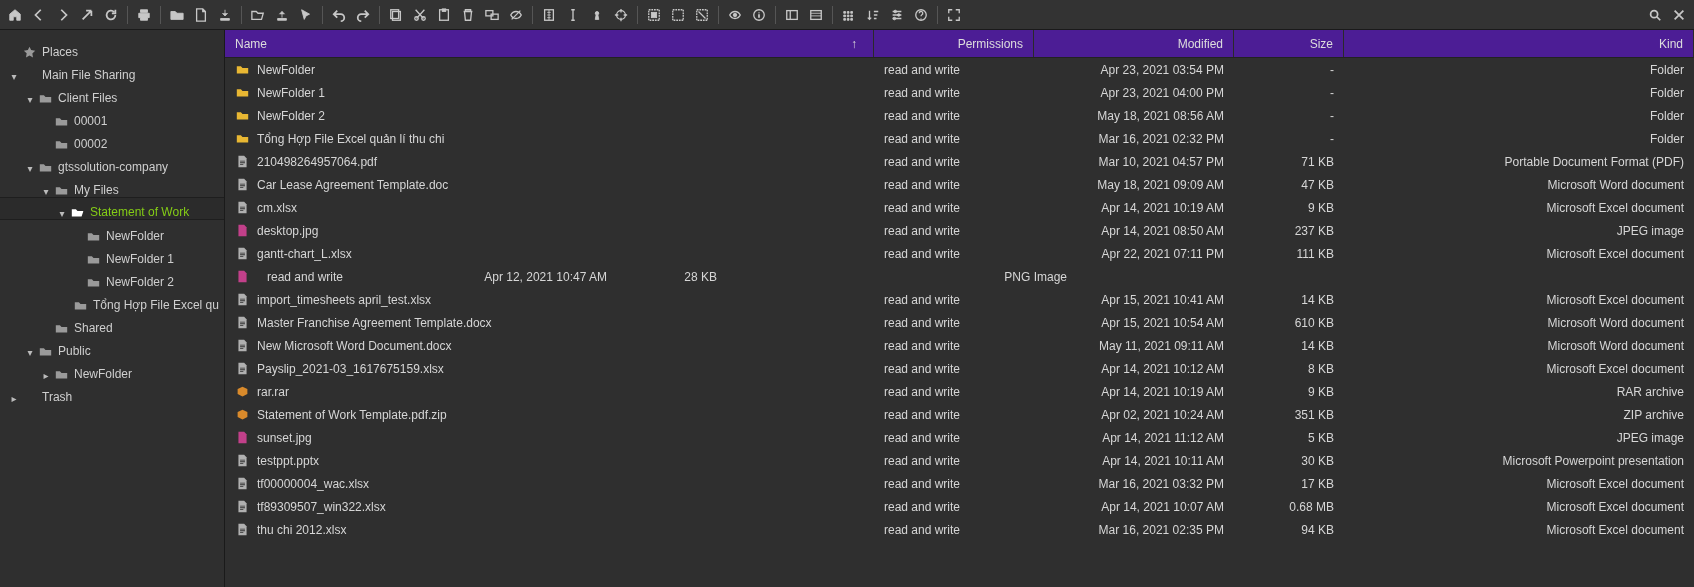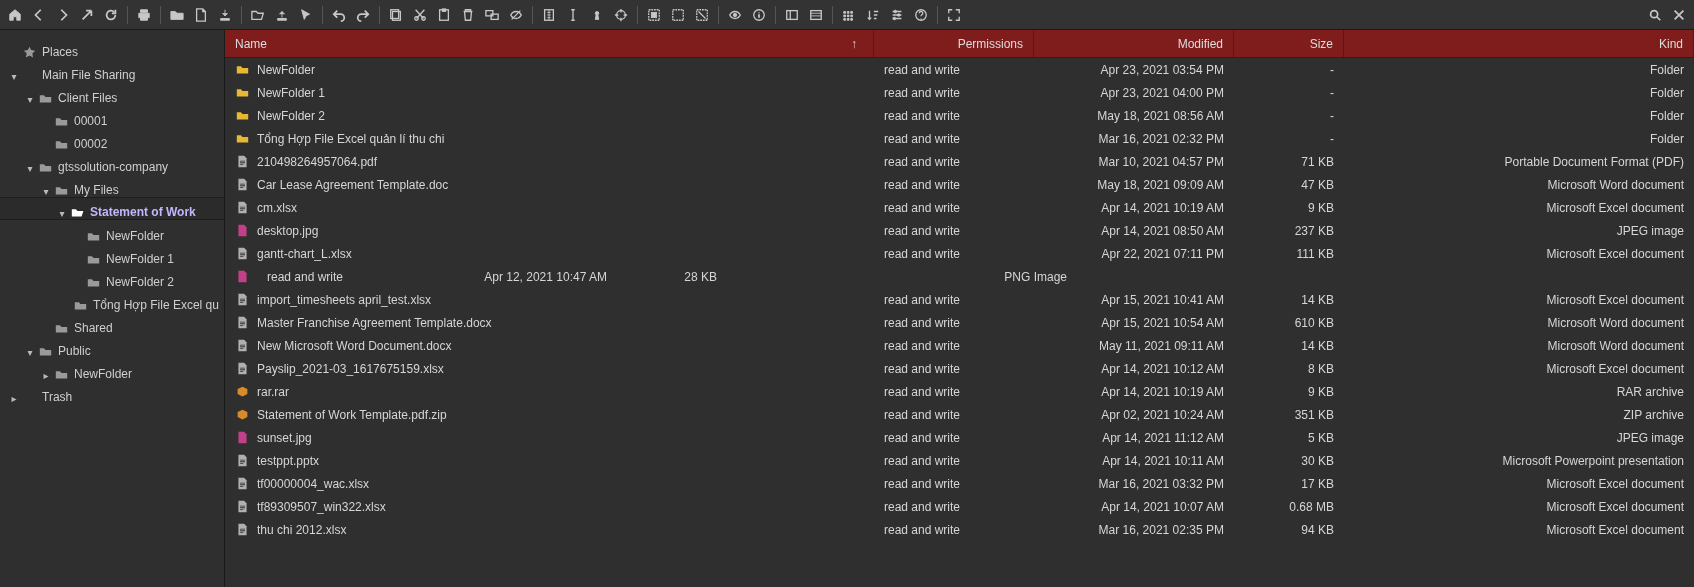--- a/index.html
+++ b/index.html
@@ -11,25 +11,25 @@
   .tb-sep{width:1px;height:18px;background:#555;margin:0 3px}
   .tb-spacer{flex:1}
   
   .main{flex:1;display:flex;overflow:hidden}
   .sidebar{width:225px;background:#2f2f2f;border-right:1px solid #1a1a1a;padding-top:6px;overflow-y:auto}
   .tree-row{display:flex;align-items:flex-end;height:23px;padding-right:6px;cursor:pointer;white-space:nowrap;overflow:hidden;text-overflow:ellipsis;color:#cfcfcf}
   .tree-row.selected{background:#2b2b2b;border-top:1px solid #1e1e1e;border-bottom:1px solid #1e1e1e}
   .caret{width:12px;display:inline-flex;justify-content:center;align-items:center;margin-right:2px;color:#bbb;font-size:10px}
   .tree-icon{width:14px;height:14px;display:inline-flex;align-items:center;justify-content:center;margin-right:6px;color:#9a9a9a}
   .tree-icon svg{width:13px;height:13px;fill:currentColor}
-  .tree-row.selected .tree-label{color:#c4b5fd;font-weight:700}
+  .tree-row.selected .tree-label{color:#84cc16;font-weight:400}
   .tree-row.selected .tree-icon{color:#fff}
   
   .content{flex:1;display:flex;flex-direction:column;overflow:hidden}
-  .header-row{height:28px;background:#7f1d1d;border-bottom:1px solid #222;display:flex;align-items:center;color:#ddd;font-size:12px}
+  .header-row{height:28px;background:#4c1d95;border-bottom:1px solid #222;display:flex;align-items:center;color:#ddd;font-size:12px}
   .col{padding:0 10px}
   .col-name{flex:1;min-width:300px;display:flex;align-items:center}
   .col-perm{width:160px;}
   .col-mod{width:200px;text-align:right}
   .col-size{width:110px;text-align:right}
   .col-kind{width:350px;text-align:right}
   .sort-ind{margin-left:auto;margin-right:6px}
   .file-list{flex:1;overflow-y:auto}
   .file-row{height:23px;display:flex;align-items:center;color:#d6d6d6;font-size:12px;cursor:pointer}
   .file-row .file-icon{width:14px;height:14px;margin:0 8px 0 10px;display:inline-flex;align-items:center;justify-content:center}

